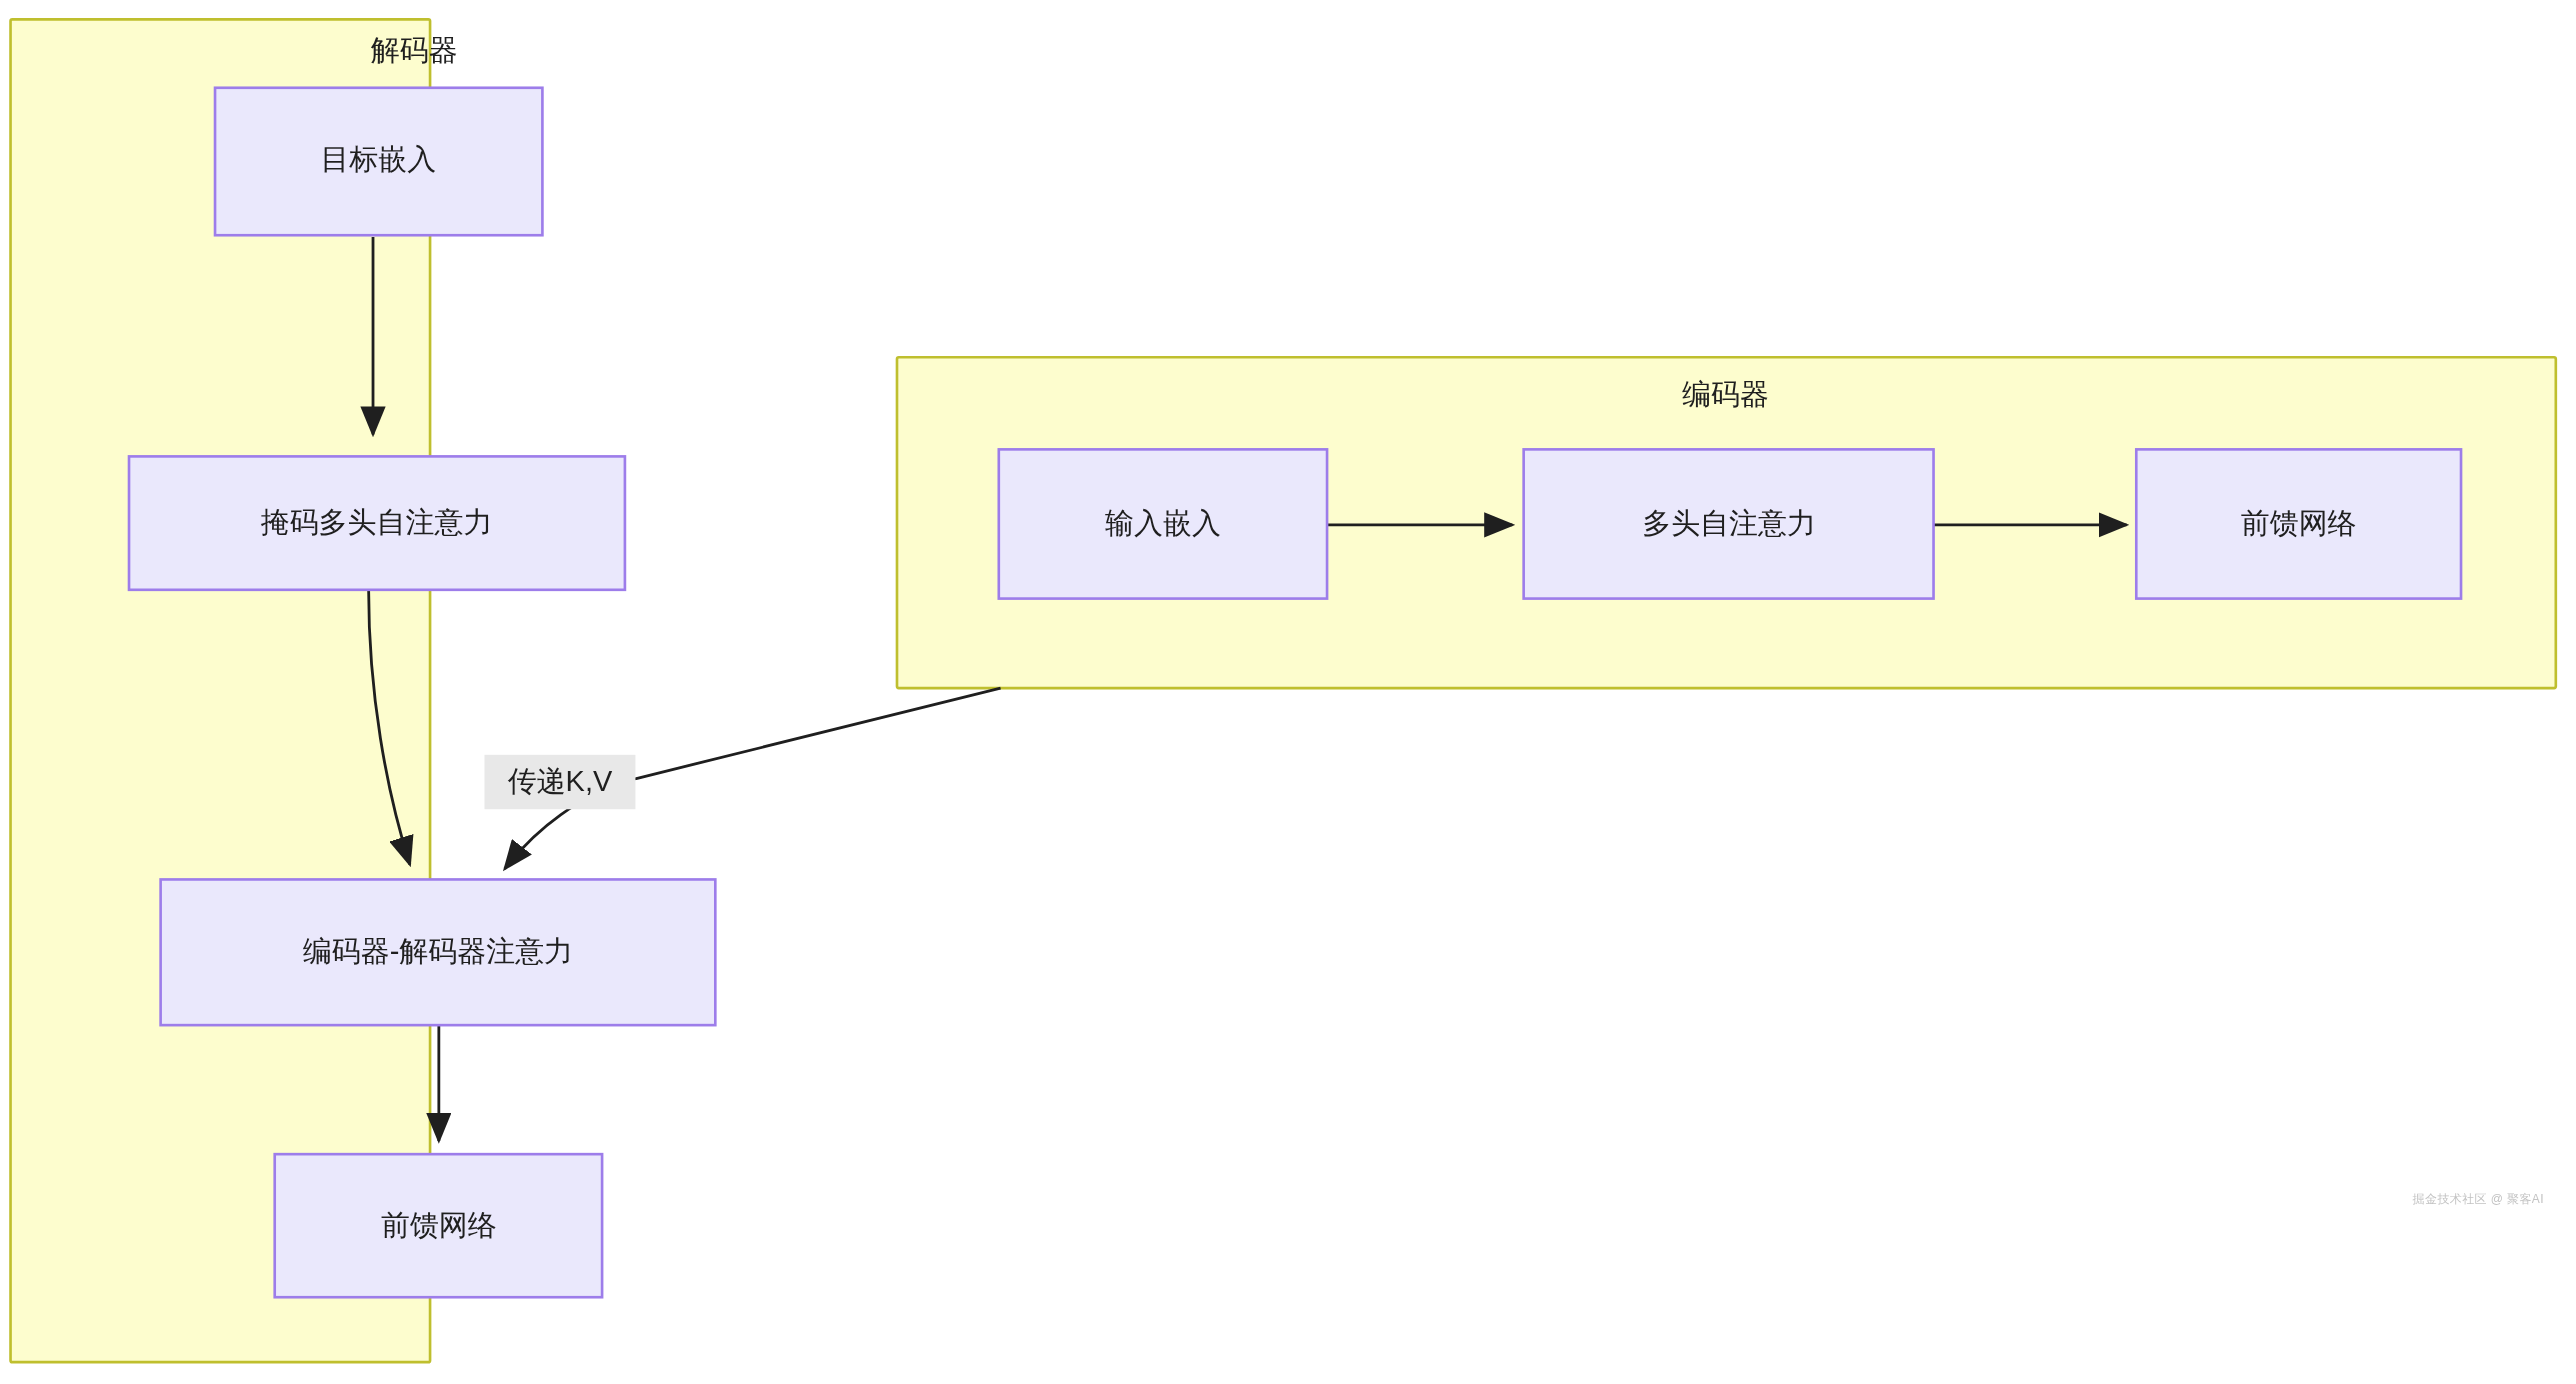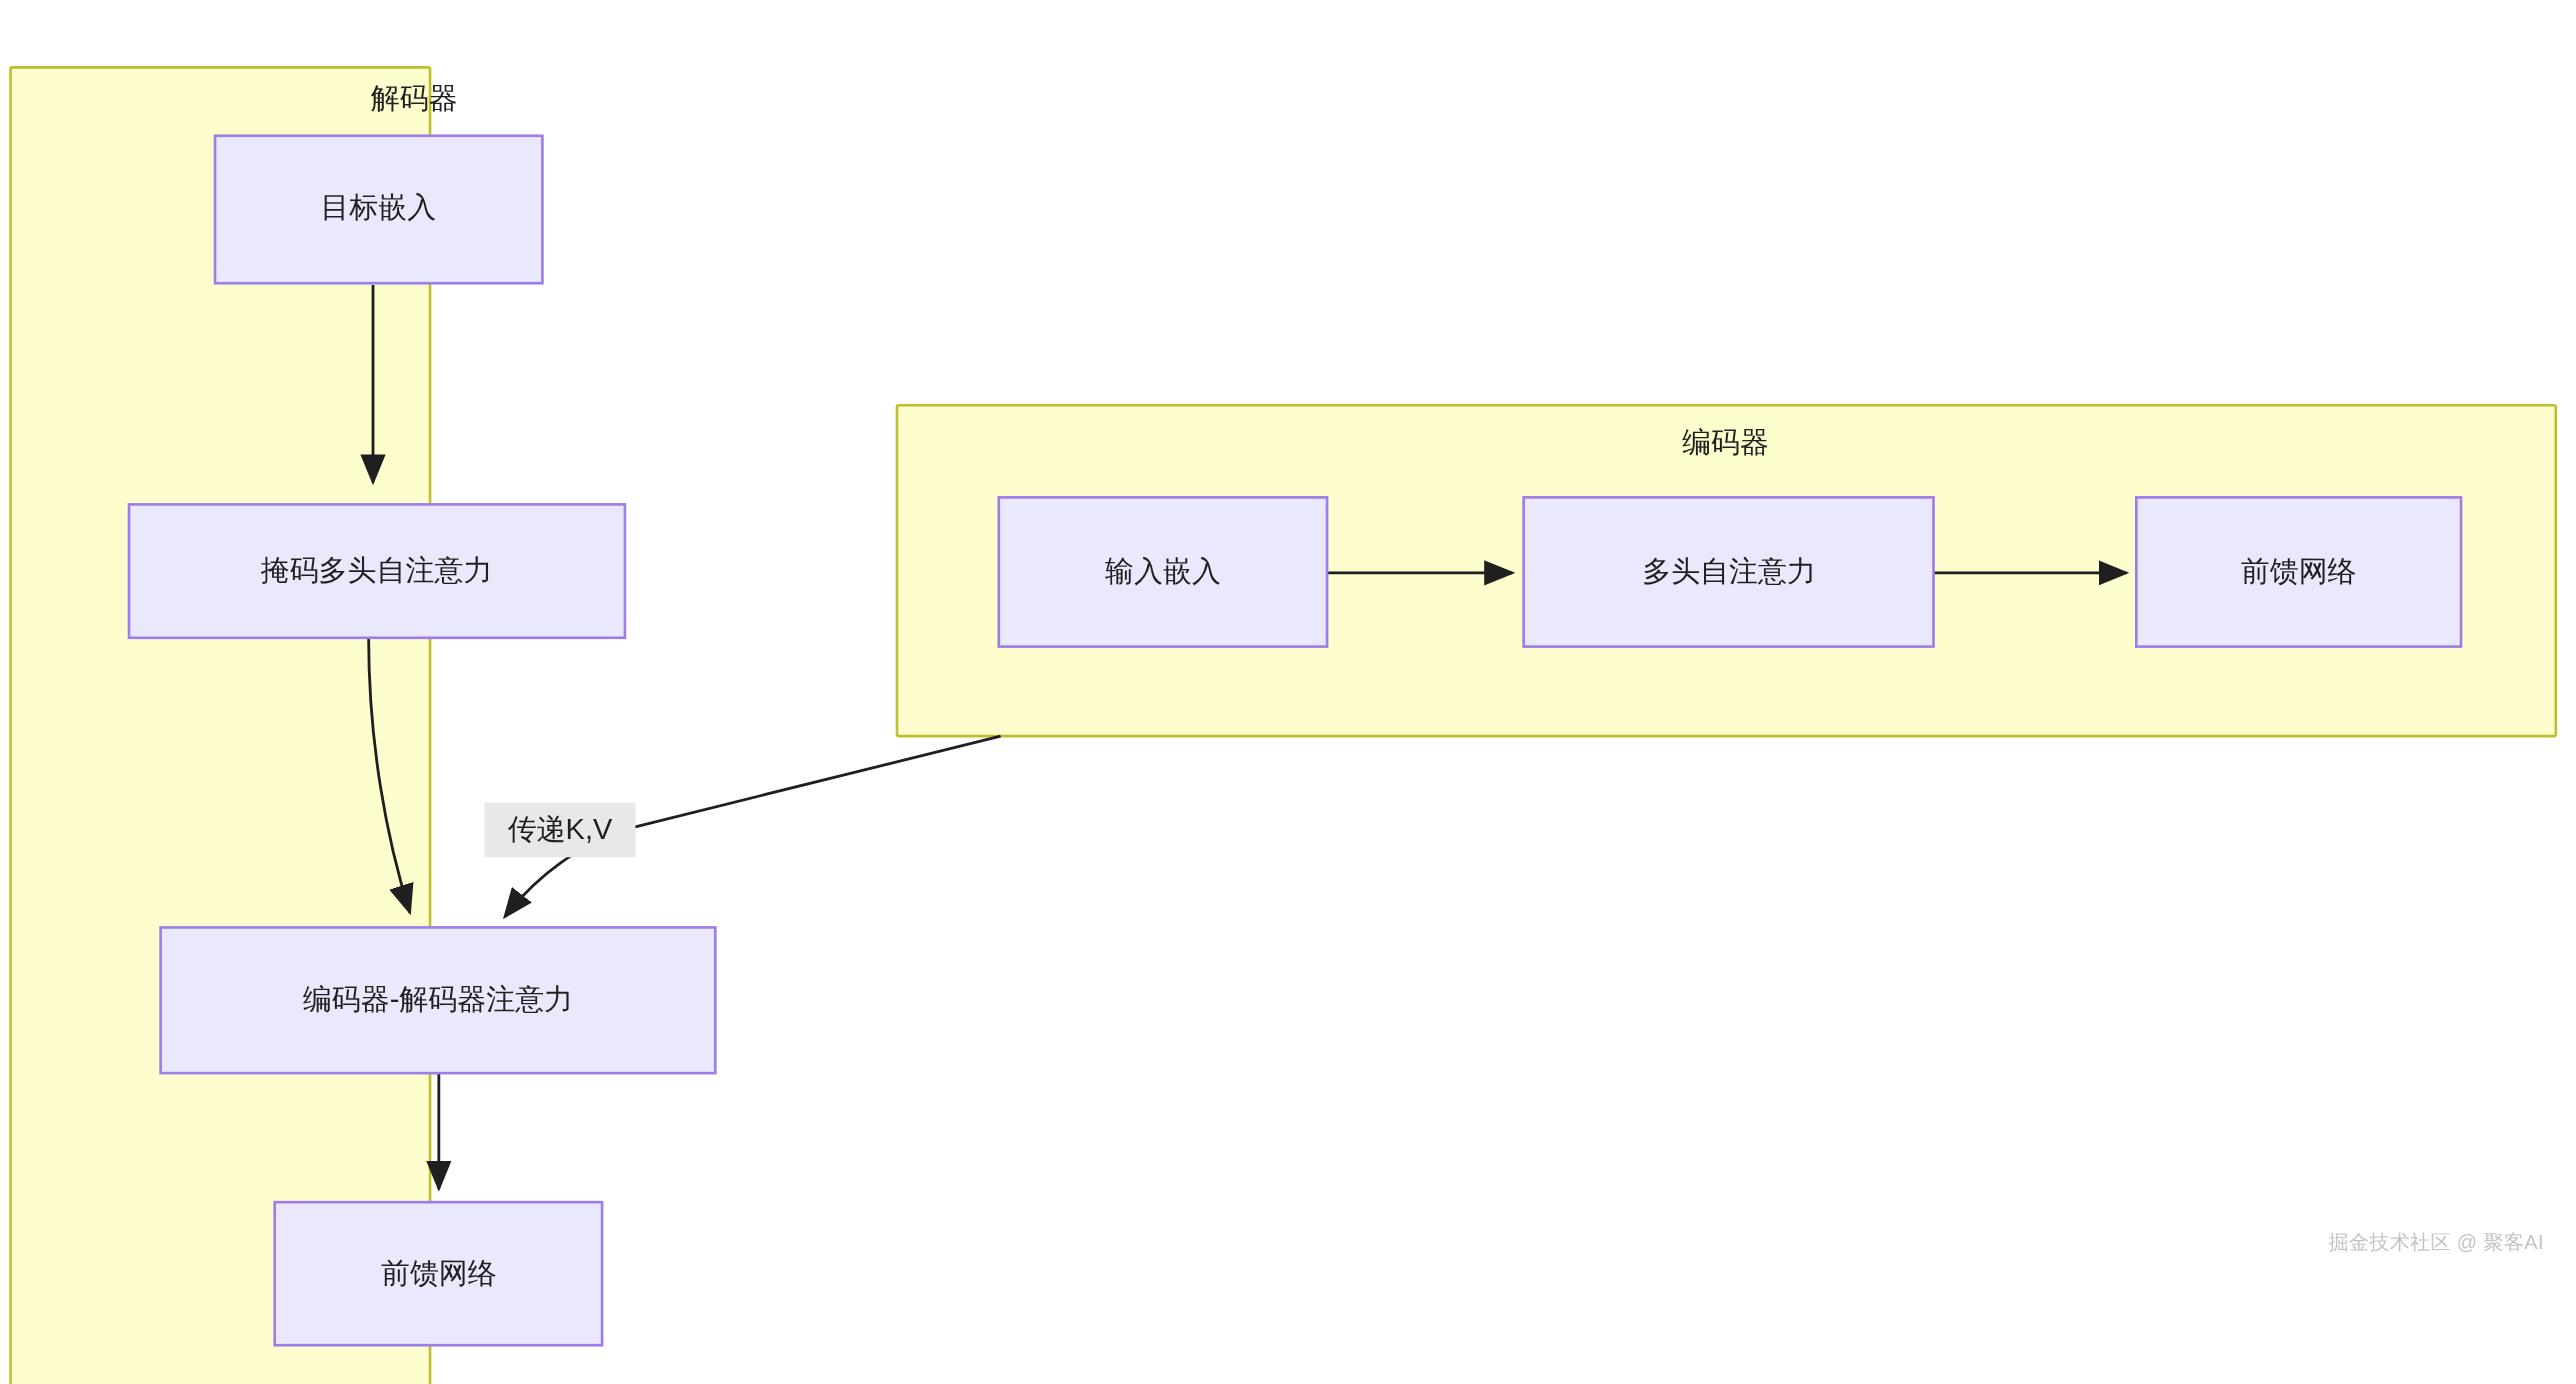--- a/index.html
+++ b/index.html
@@ -12,21 +12,20 @@
     height: 1385px;
     position: relative;
     overflow: hidden;
     font-family: "Liberation Sans", "DejaVu Sans", sans-serif;
   }
   #diagram-root {
     position: absolute;
     inset: 0;
     width: 2576px;
     height: 1245px;
-    margin-top: 48px;
   }
   svg#flow {
     position: absolute;
     left: 0;
     top: 0;
     width: 2576px;
     height: 1385px;
     display: block;
   }
   .cluster-rect {
@@ -66,21 +65,21 @@
     font-size: 33px;
     fill: #1f1f1f;
     text-anchor: middle;
     dominant-baseline: middle;
   }
   .watermark {
     position: absolute;
     right: 32px;
     bottom: 37px;
     font-family: "Liberation Sans", "DejaVu Sans", sans-serif;
-    font-size: 20px;
+    font-size: 12px;
     color: #c3c3c3;
     letter-spacing: 0.4px;
     white-space: nowrap;
   }
 </style>
 </head>
 <body>
 
 <div id="diagram-root">
 

